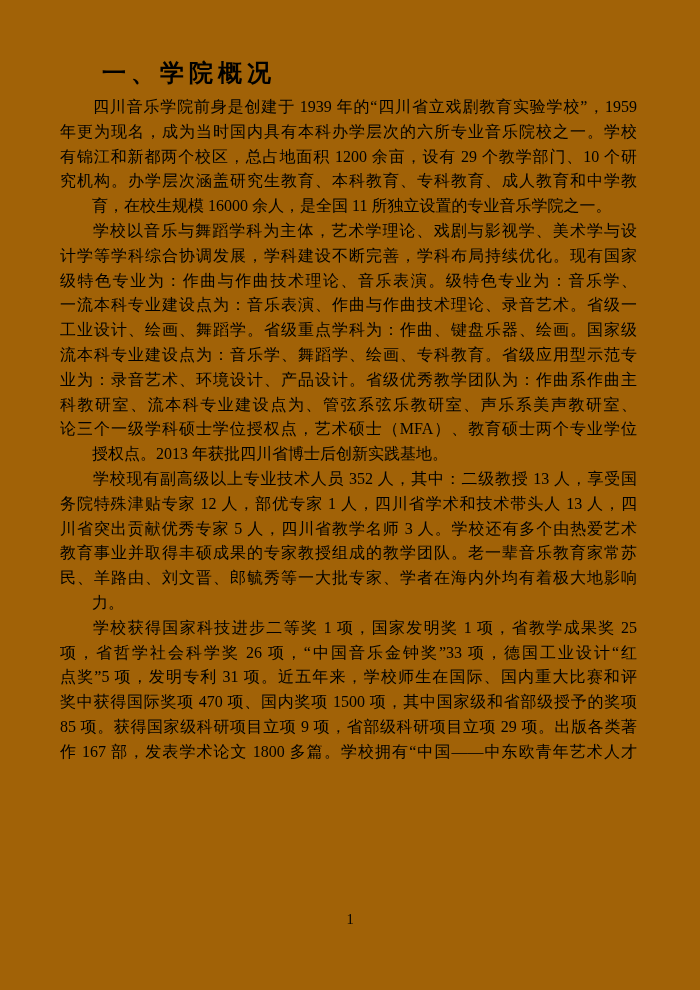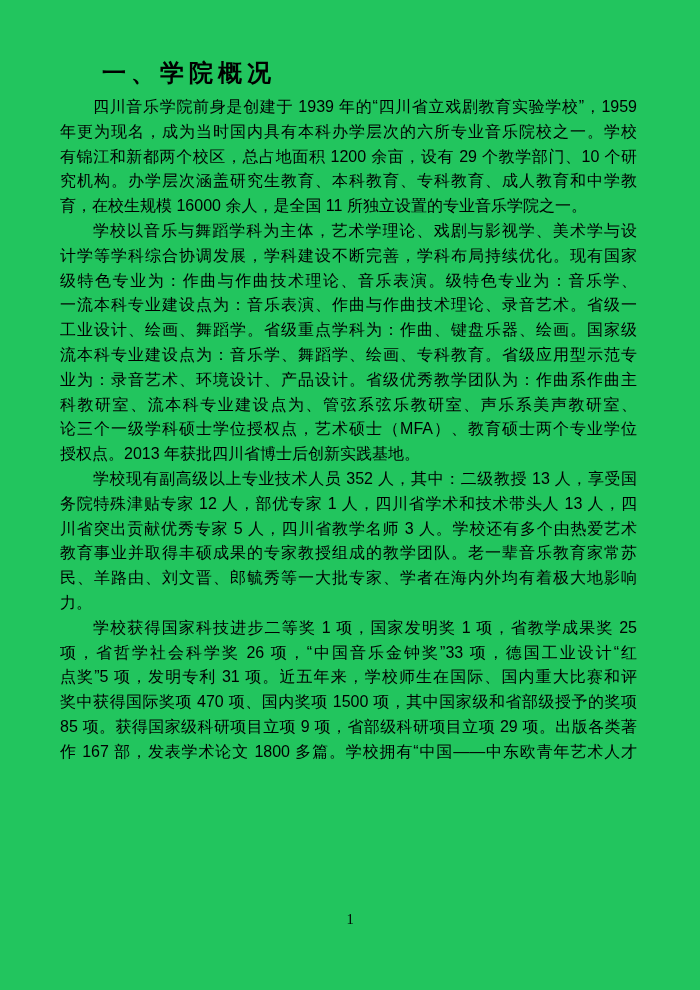--- a/index.html
+++ b/index.html
@@ -1,58 +1,59 @@
 <!DOCTYPE html>
 <html><head>
 <meta charset="utf-8">
 <style>
   * { margin: 0; padding: 0; box-sizing: border-box; }
   html, body { background: #ffffff; }
   .page {
     position: relative;
     width: 700px;
     height: 990px;
-    background: #22c55e;
+    background: #a16207;
     color: #000000;
     overflow: hidden;
     margin: 0 auto;
   }
   .doc-title {
     position: absolute;
     left: 102px;
     top: 57px;
     font-family: "Liberation Sans", "DejaVu Sans", sans-serif;
     font-weight: bold;
     font-size: 24px;
     letter-spacing: 5px;
     color: #000000;
     white-space: nowrap;
   }
   .doc-body {
     position: absolute;
     left: 60px;
     top: 95px;
     width: 577px;
-    font-family: Liberation Sans, sans-serif;
+    font-family: Liberation Serif, serif;
     font-size: 16px;
     color: #000000;
   }
   .para { }
   .line {
     height: 24.8px;
     line-height: 24.8px;
     overflow: hidden;
     text-align: justify;
     text-align-last: justify;
     white-space: normal;
   }
   .line.indent { padding-left: 33px; }
   .line.para-end {
     text-align: right;
     text-align-last: left;
+    margin-left: 32px;
   }
   .page-number {
     position: absolute;
     left: 0;
     right: 0;
     top: 911px;
     text-align: center;
     font-family: "Liberation Serif", "DejaVu Serif", serif;
     font-size: 14.5px;
     color: #000000;

